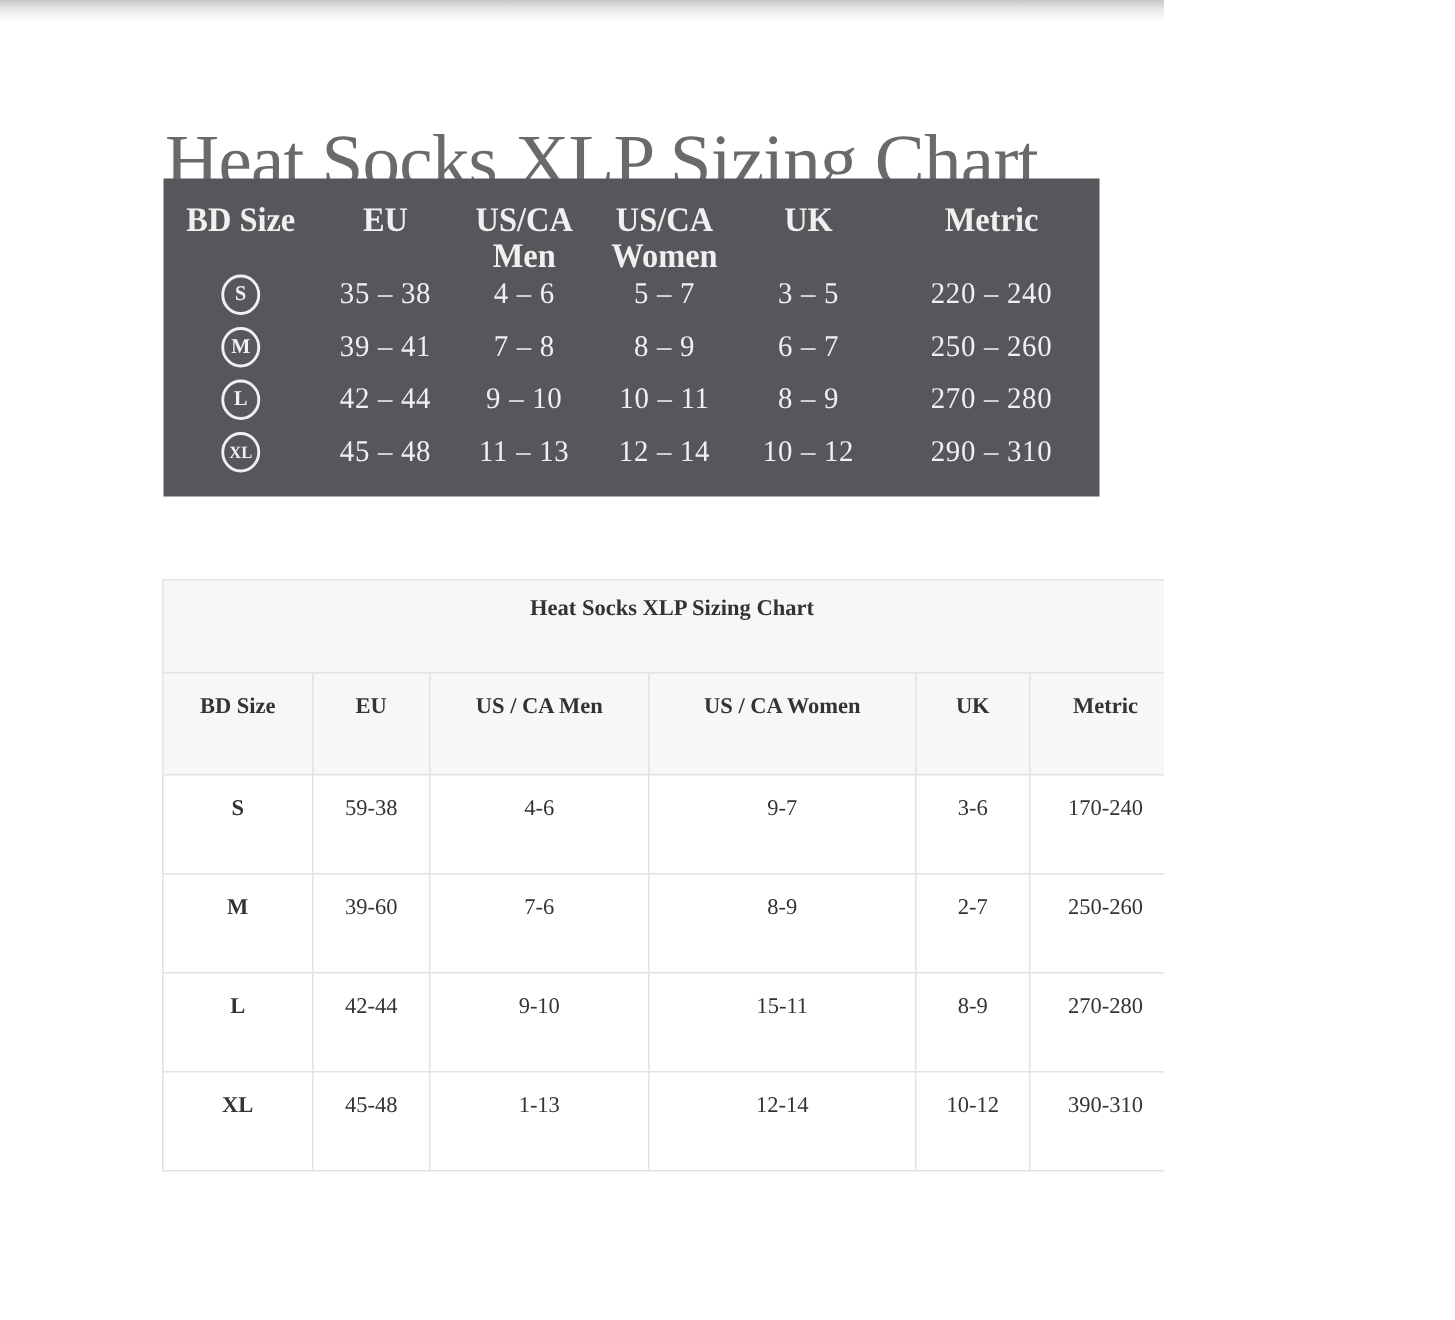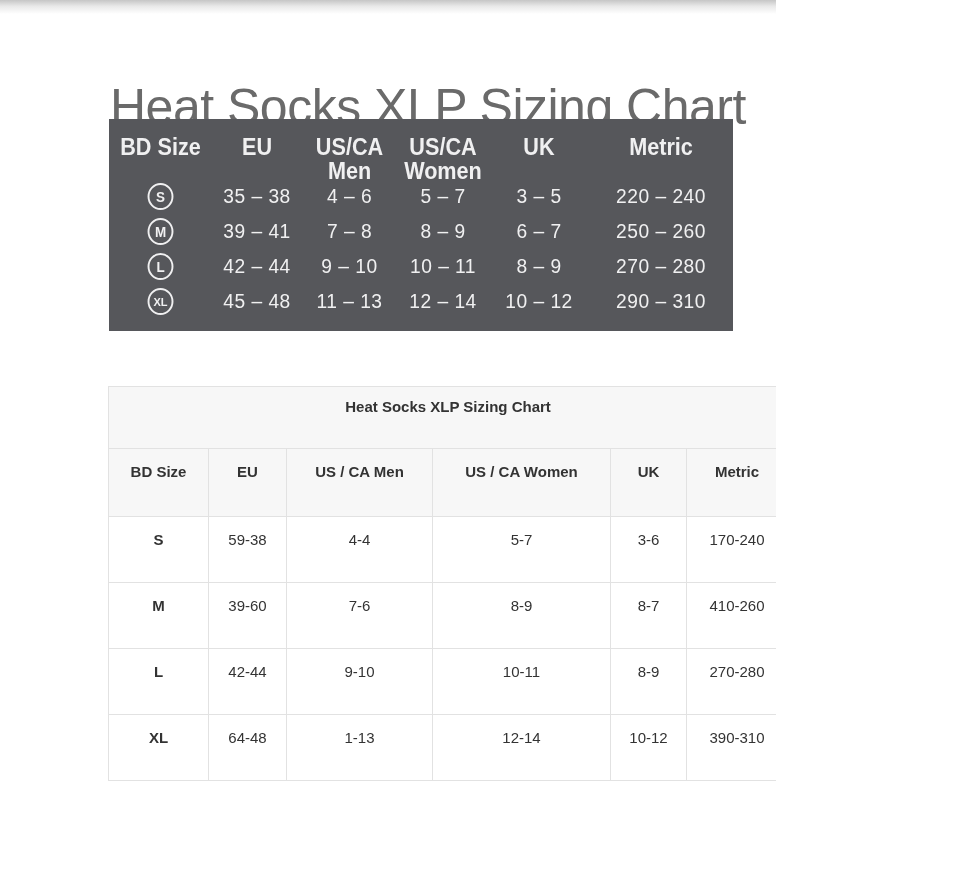--- a/index.html
+++ b/index.html
@@ -7,20 +7,21 @@
     padding: 0;
     background: #ffffff;
     font-family: "Liberation Sans", sans-serif;
   }
   .page {
     position: relative;
     width: 776px;
     height: 880px;
     background: #ffffff;
     overflow: hidden;
+    font-family: Liberation Serif, serif;
   }
   
   .top-strip {
     position: absolute;
     left: 0; top: 0;
     width: 970px; height: 14px;
     background: linear-gradient(to bottom, #c6c6c6 0%, #e9e9e9 45%, #ffffff 100%);
   }
   
   .page-title {
@@ -217,44 +218,44 @@
         <th>BD Size</th>
         <th>EU</th>
         <th>US / CA Men</th>
         <th>US / CA Women</th>
         <th>UK</th>
         <th>Metric</th>
       </tr>
       <tr class="body-row">
         <td class="size-col">S</td>
         <td>59-38</td>
-        <td>4-4</td>
-        <td>5-7</td>
+        <td>4-6</td>
+        <td>9-7</td>
         <td>3-6</td>
         <td>170-240</td>
       </tr>
       <tr class="body-row">
         <td class="size-col">M</td>
         <td>39-60</td>
         <td>7-6</td>
         <td>8-9</td>
-        <td>8-7</td>
-        <td>410-260</td>
+        <td>2-7</td>
+        <td>250-260</td>
       </tr>
       <tr class="body-row">
         <td class="size-col">L</td>
         <td>42-44</td>
         <td>9-10</td>
-        <td>10-11</td>
+        <td>15-11</td>
         <td>8-9</td>
         <td>270-280</td>
       </tr>
       <tr class="body-row">
         <td class="size-col">XL</td>
-        <td>64-48</td>
+        <td>45-48</td>
         <td>1-13</td>
         <td>12-14</td>
         <td>10-12</td>
         <td>390-310</td>
       </tr>
     </tbody>
   </table>
 
 </div>
 

